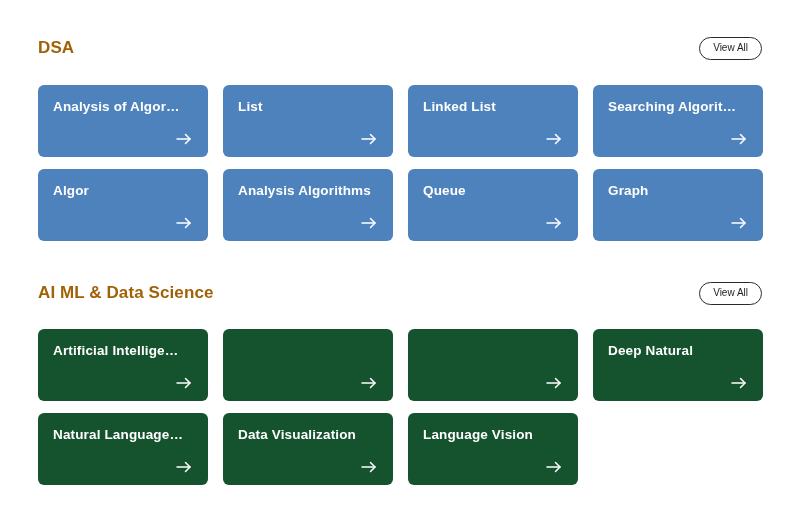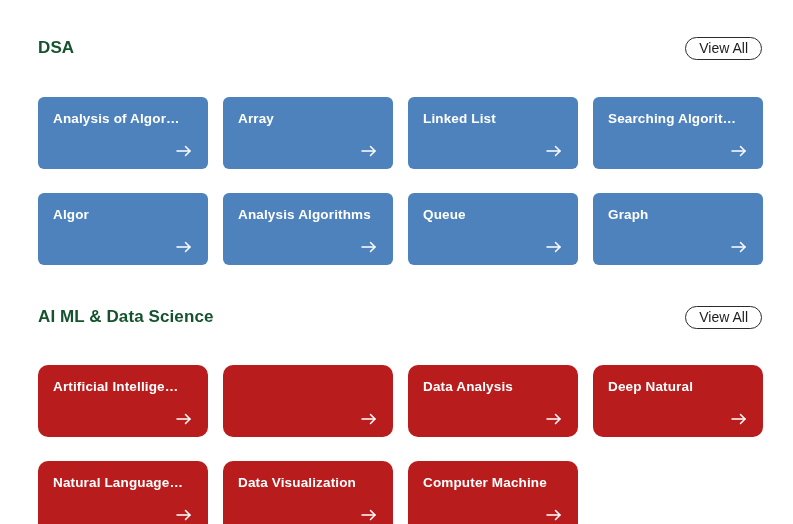--- a/index.html
+++ b/index.html
@@ -30,37 +30,37 @@
     display: flex;
     align-items: center;
     justify-content: space-between;
     height: 28px;
     padding: 0 0 0 8px;
     box-sizing: border-box;
   }
   .section-title {
     font-size: 17px;
     font-weight: bold;
-    color: #14532d;
+    color: #a16207;
     letter-spacing: 0.1px;
     line-height: 20px;
   }
   .view-all {
     display: inline-flex;
     align-items: center;
     justify-content: center;
     height: 23px;
     min-width: 58px;
     padding: 0 13px;
     box-sizing: border-box;
     border: 1px solid #2b2b2b;
     border-radius: 14px;
     background: #ffffff;
     color: #1d1d1d;
-    font-size: 14px;
+    font-size: 10px;
     font-weight: normal;
     line-height: 1;
     cursor: pointer;
     margin-right: 1px;
   }
 
   .card-grid {
     display: grid;
     grid-template-columns: repeat(4, 1fr);
     column-gap: 15px;
@@ -72,24 +72,23 @@
   .ai-grid { margin-top: 22px; }
 
   .card {
     position: relative;
     height: 72px;
     border-radius: 6px;
     box-sizing: border-box;
     padding: 14px 14px 0 15px;
     cursor: pointer;
     overflow: hidden;
-    margin-top: 12px;
   }
   .card-blue   { background: #4e82bd; }
-  .card-purple { background: #b91c1c; border-radius: 10px; }
+  .card-purple { background: #14532d; }
 
   .card-title {
     display: block;
     color: #ffffff;
     font-size: 13.5px;
     font-weight: bold;
     line-height: 16px;
     letter-spacing: 0.15px;
     white-space: nowrap;
     overflow: hidden;
@@ -123,21 +122,21 @@
         <span class="card-title">Analysis of Algor…</span>
         <span class="card-arrow">
           <svg width="20" height="18" viewBox="0 0 20 18" fill="none" aria-hidden="true">
             <path d="M3 9 H16" stroke="#ffffff" stroke-width="1.5" stroke-linecap="round"></path>
             <path d="M11.5 4.5 L16 9 L11.5 13.5" stroke="#ffffff" stroke-width="1.5" stroke-linecap="round" stroke-linejoin="round" fill="none"></path>
           </svg>
         </span>
       </div>
 
       <div class="card card-blue">
-        <span class="card-title">Array</span>
+        <span class="card-title">List</span>
         <span class="card-arrow">
           <svg width="20" height="18" viewBox="0 0 20 18" fill="none" aria-hidden="true">
             <path d="M3 9 H16" stroke="#ffffff" stroke-width="1.5" stroke-linecap="round"></path>
             <path d="M11.5 4.5 L16 9 L11.5 13.5" stroke="#ffffff" stroke-width="1.5" stroke-linecap="round" stroke-linejoin="round" fill="none"></path>
           </svg>
         </span>
       </div>
 
       <div class="card card-blue">
         <span class="card-title">Linked List</span>
@@ -224,21 +223,20 @@
         <span class="card-arrow">
           <svg width="20" height="18" viewBox="0 0 20 18" fill="none" aria-hidden="true">
             <path d="M3 9 H16" stroke="#ffffff" stroke-width="1.5" stroke-linecap="round"></path>
             <path d="M11.5 4.5 L16 9 L11.5 13.5" stroke="#ffffff" stroke-width="1.5" stroke-linecap="round" stroke-linejoin="round" fill="none"></path>
           </svg>
         </span>
       </div>
 
 
       <div class="card card-purple">
-        <span class="card-title">Data Analysis</span>
         <span class="card-arrow">
           <svg width="20" height="18" viewBox="0 0 20 18" fill="none" aria-hidden="true">
             <path d="M3 9 H16" stroke="#ffffff" stroke-width="1.5" stroke-linecap="round"></path>
             <path d="M11.5 4.5 L16 9 L11.5 13.5" stroke="#ffffff" stroke-width="1.5" stroke-linecap="round" stroke-linejoin="round" fill="none"></path>
           </svg>
         </span>
       </div>
 
       <div class="card card-purple">
         <span class="card-title">Deep Natural</span>
@@ -264,21 +262,21 @@
         <span class="card-title">Data Visualization</span>
         <span class="card-arrow">
           <svg width="20" height="18" viewBox="0 0 20 18" fill="none" aria-hidden="true">
             <path d="M3 9 H16" stroke="#ffffff" stroke-width="1.5" stroke-linecap="round"></path>
             <path d="M11.5 4.5 L16 9 L11.5 13.5" stroke="#ffffff" stroke-width="1.5" stroke-linecap="round" stroke-linejoin="round" fill="none"></path>
           </svg>
         </span>
       </div>
 
       <div class="card card-purple">
-        <span class="card-title">Computer Machine</span>
+        <span class="card-title">Language Vision</span>
         <span class="card-arrow">
           <svg width="20" height="18" viewBox="0 0 20 18" fill="none" aria-hidden="true">
             <path d="M3 9 H16" stroke="#ffffff" stroke-width="1.5" stroke-linecap="round"></path>
             <path d="M11.5 4.5 L16 9 L11.5 13.5" stroke="#ffffff" stroke-width="1.5" stroke-linecap="round" stroke-linejoin="round" fill="none"></path>
           </svg>
         </span>
       </div>
 
     </div>
   </div>

